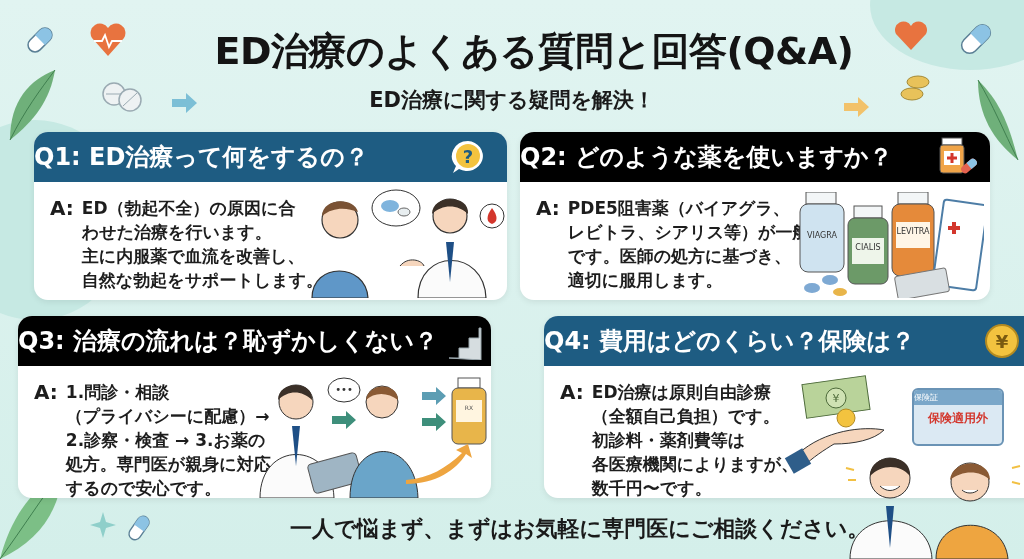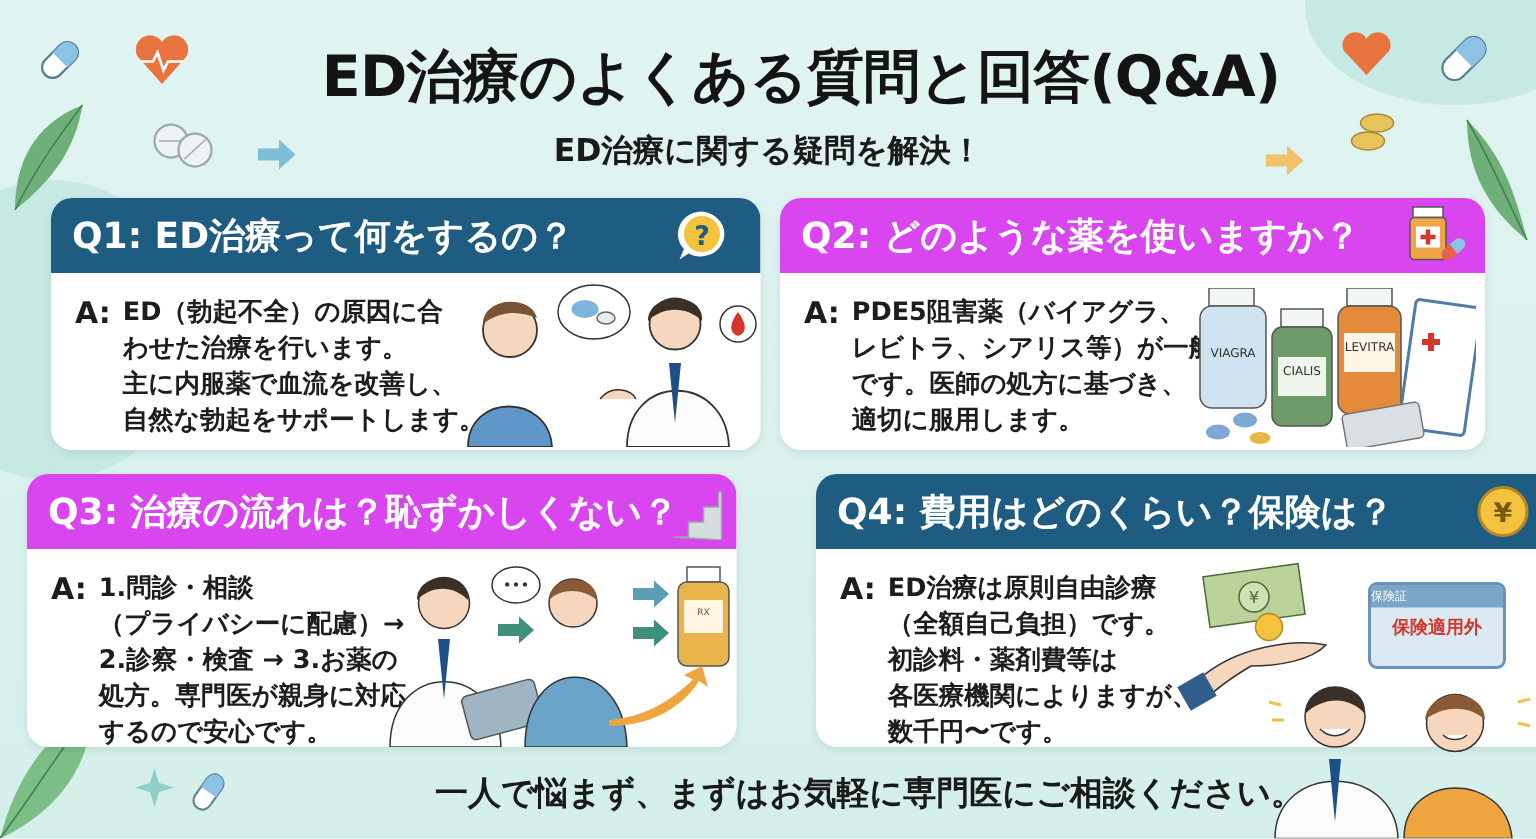--- a/index.html
+++ b/index.html
@@ -18,24 +18,24 @@
   .subtitle {
     position: absolute; left: 0; width: 1024px; top: 86px;
     text-align: center; font-size: 21px; font-weight: bold; color: #1a1a1a;
   }
   .card {
     position: absolute; background: #ffffff; border-radius: 14px; overflow: hidden;
     box-shadow: 0 2px 6px rgba(0,0,0,0.08);
   }
   .card-head {
     height: 50px; color: #ffffff; font-size: 24px; font-weight: bold;
-    padding-left: 14px; display: flex; align-items: center; position: relative;
+    display: flex; align-items: center; position: relative;
   }
   .head-blue { background: #1e5c82; }
-  .head-green { background: #d946ef; }
+  .head-green { background: #000000; }
   .card-body { position: relative; height: calc(100% - 50px); }
   .answer {
     position: absolute; left: 16px; top: 14px; display: flex; font-weight: bold; font-size: 17px; line-height: 24px;
   }
   .a-label { font-size: 20px; margin-right: 8px; white-space: nowrap; }
   .a-text { white-space: pre-line; }
   .head-icon { position: absolute; right: 20px; top: 7px; }
   .illus { position: absolute; }
   .footer {
     position: absolute; left: 290px; top: 514px; font-size: 22px; font-weight: bold; color: #1a1a1a; white-space: nowrap;

